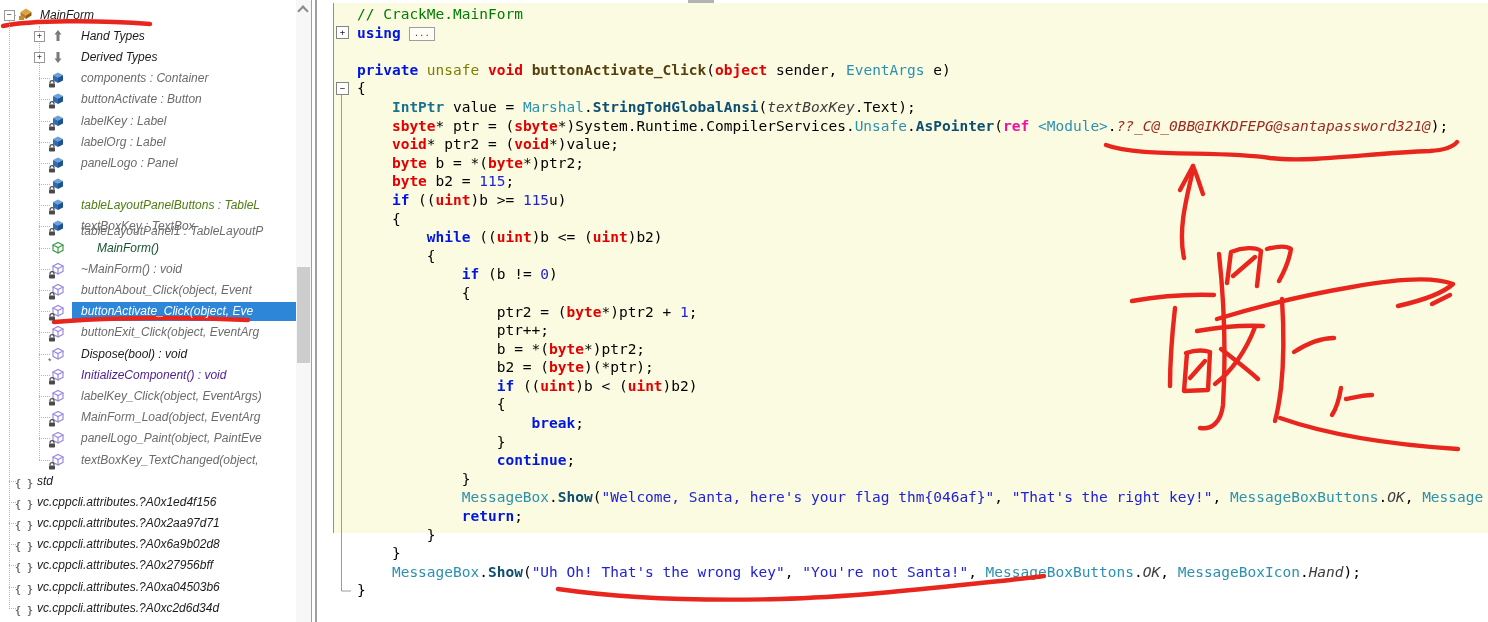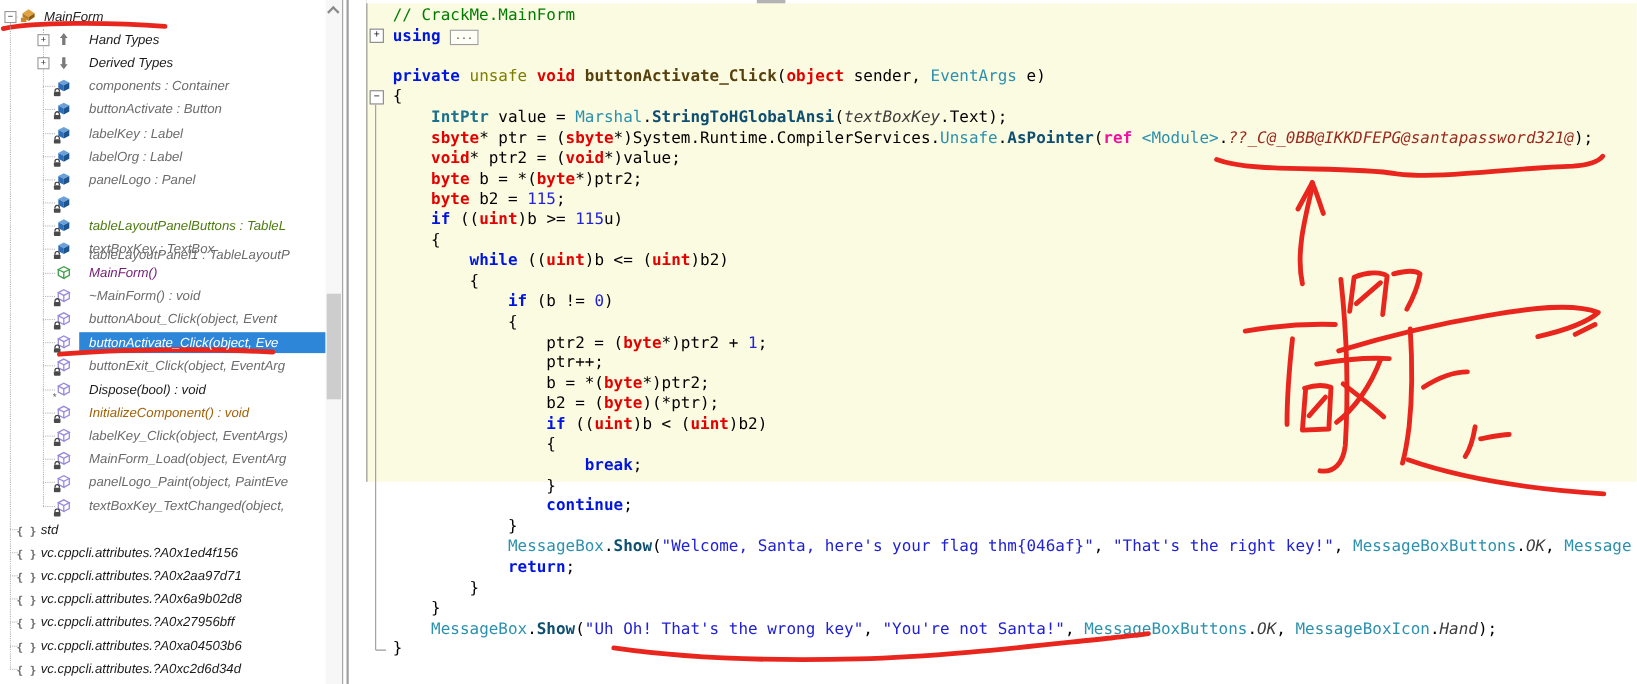--- a/index.html
+++ b/index.html
@@ -20,21 +20,21 @@
   .guide{position:absolute;border-left:1px dotted #b5b5b5;width:0;z-index:1;}
   
   #tree-scroll{position:absolute;left:296px;top:0;width:15px;height:622px;background:#f7f7f7;}
   #tree-scroll .thumb{position:absolute;left:1px;width:13px;top:267px;height:96px;background:#cdcdcd;}
   #tree-scroll .up{position:absolute;left:3px;top:5px;width:8px;height:8px;}
   #tree-scroll .up:before{content:"";position:absolute;left:0;top:2px;width:6px;height:6px;
     border-left:2px solid #8a8a8a;border-top:2px solid #8a8a8a;transform:rotate(45deg);}
   
   .vline{position:absolute;top:0;height:622px;background:#9f9f9f;}
   
-  #code-pane{position:absolute;left:333px;top:0;width:1155px;height:438px;border-left:1px solid #8f8f8f;}
+  #code-pane{position:absolute;left:333px;top:0;width:1155px;height:533px;border-left:1px solid #8f8f8f;}
   #code-topstrip{position:absolute;left:333px;top:0;width:1155px;height:3px;background:#fff;}
   #tab-notch{position:absolute;left:688px;top:0;width:26px;height:3px;background:#b3b3b3;}
   #code-lines{position:absolute;left:23px;top:5px;white-space:pre;
     font-family:"DejaVu Sans Mono",monospace;font-size:14.5px;}
   .code-line{height:18.6px;line-height:18.6px;}
   .fold{position:absolute;width:11px;height:11px;left:2px;border:1px solid #848484;background:#fff;
     color:#222;font:9px/10px "DejaVu Sans Mono",monospace;text-align:center;z-index:4;}
   .ellipsis-box{display:inline-block;border:1px solid #9e9e9e;background:#fffef6;color:#444;
     font-size:9px;line-height:11px;height:12px;padding:0 4px;margin-left:8px;vertical-align:2px;}
   
@@ -190,21 +190,21 @@
         </div>
         <div class="tree-row">
           <div class="dash" style="left: 39px; width: 11px;"></div>
           <span class="ticon" style="left: 50px;"><svg width="16" height="16" viewBox="0 0 16 16">
               <g stroke="#3f9e49" fill="none" stroke-width="1.2">
                 <polygon points="3,5 8,2.4 13,5 8,7.6"></polygon>
                 <polyline points="3,5 3,10.4 8,13 8,7.6 8,13"></polyline>
                 <polyline points="13,5 13,10.4 8,13"></polyline>
               </g>
             </svg></span>
-          <span class="tlabel" style="left: 81px; color: #701a75;">MainForm()</span>
+          <span class="tlabel" style="left: 97px; color: #14532d;">MainForm()</span>
         </div>
         <div class="tree-row">
           <div class="dash" style="left: 39px; width: 11px;"></div>
           <span class="ticon" style="left: 50px;"><span style="position:relative;display:inline-block;width:16px;height:16px;"><svg width="16" height="16" viewBox="0 0 16 16">
                 <g stroke="#9b8ae0" fill="none" stroke-width="1.2">
                   <polygon points="3,5 8,2.4 13,5 8,7.6"></polygon>
                   <polyline points="3,5 3,10.4 8,13 8,7.6 8,13"></polyline>
                   <polyline points="13,5 13,10.4 8,13"></polyline>
                 </g>
               </svg><svg width="8" height="8" viewBox="0 0 8 8" style="position:absolute;left:-2px;bottom:-2px;">
@@ -272,21 +272,21 @@
           <span class="ticon" style="left: 50px;"><span style="position:relative;display:inline-block;width:16px;height:16px;"><svg width="16" height="16" viewBox="0 0 16 16">
                 <g stroke="#9b8ae0" fill="none" stroke-width="1.2">
                   <polygon points="3,5 8,2.4 13,5 8,7.6"></polygon>
                   <polyline points="3,5 3,10.4 8,13 8,7.6 8,13"></polyline>
                   <polyline points="13,5 13,10.4 8,13"></polyline>
                 </g>
               </svg><svg width="8" height="8" viewBox="0 0 8 8" style="position:absolute;left:-2px;bottom:-2px;">
                 <path d="M2 3.5 V2.6 a2 2 0 0 1 4 0 V3.5" fill="none" stroke="#444" stroke-width="1.2"></path>
                 <rect x="1" y="3.5" width="6" height="4" rx="0.8" fill="#4a4a4a"></rect>
               </svg></span></span>
-          <span class="tlabel" style="left: 81px; color: #a16207;">InitializeComponent() : void</span>
+          <span class="tlabel" style="left: 81px; color: #4c1d95;">InitializeComponent() : void</span>
         </div>
         <div class="tree-row">
           <div class="dash" style="left: 39px; width: 11px;"></div>
           <span class="ticon" style="left: 50px;"><span style="position:relative;display:inline-block;width:16px;height:16px;"><svg width="16" height="16" viewBox="0 0 16 16">
                 <g stroke="#9b8ae0" fill="none" stroke-width="1.2">
                   <polygon points="3,5 8,2.4 13,5 8,7.6"></polygon>
                   <polyline points="3,5 3,10.4 8,13 8,7.6 8,13"></polyline>
                   <polyline points="13,5 13,10.4 8,13"></polyline>
                 </g>
               </svg><svg width="8" height="8" viewBox="0 0 8 8" style="position:absolute;left:-2px;bottom:-2px;">

